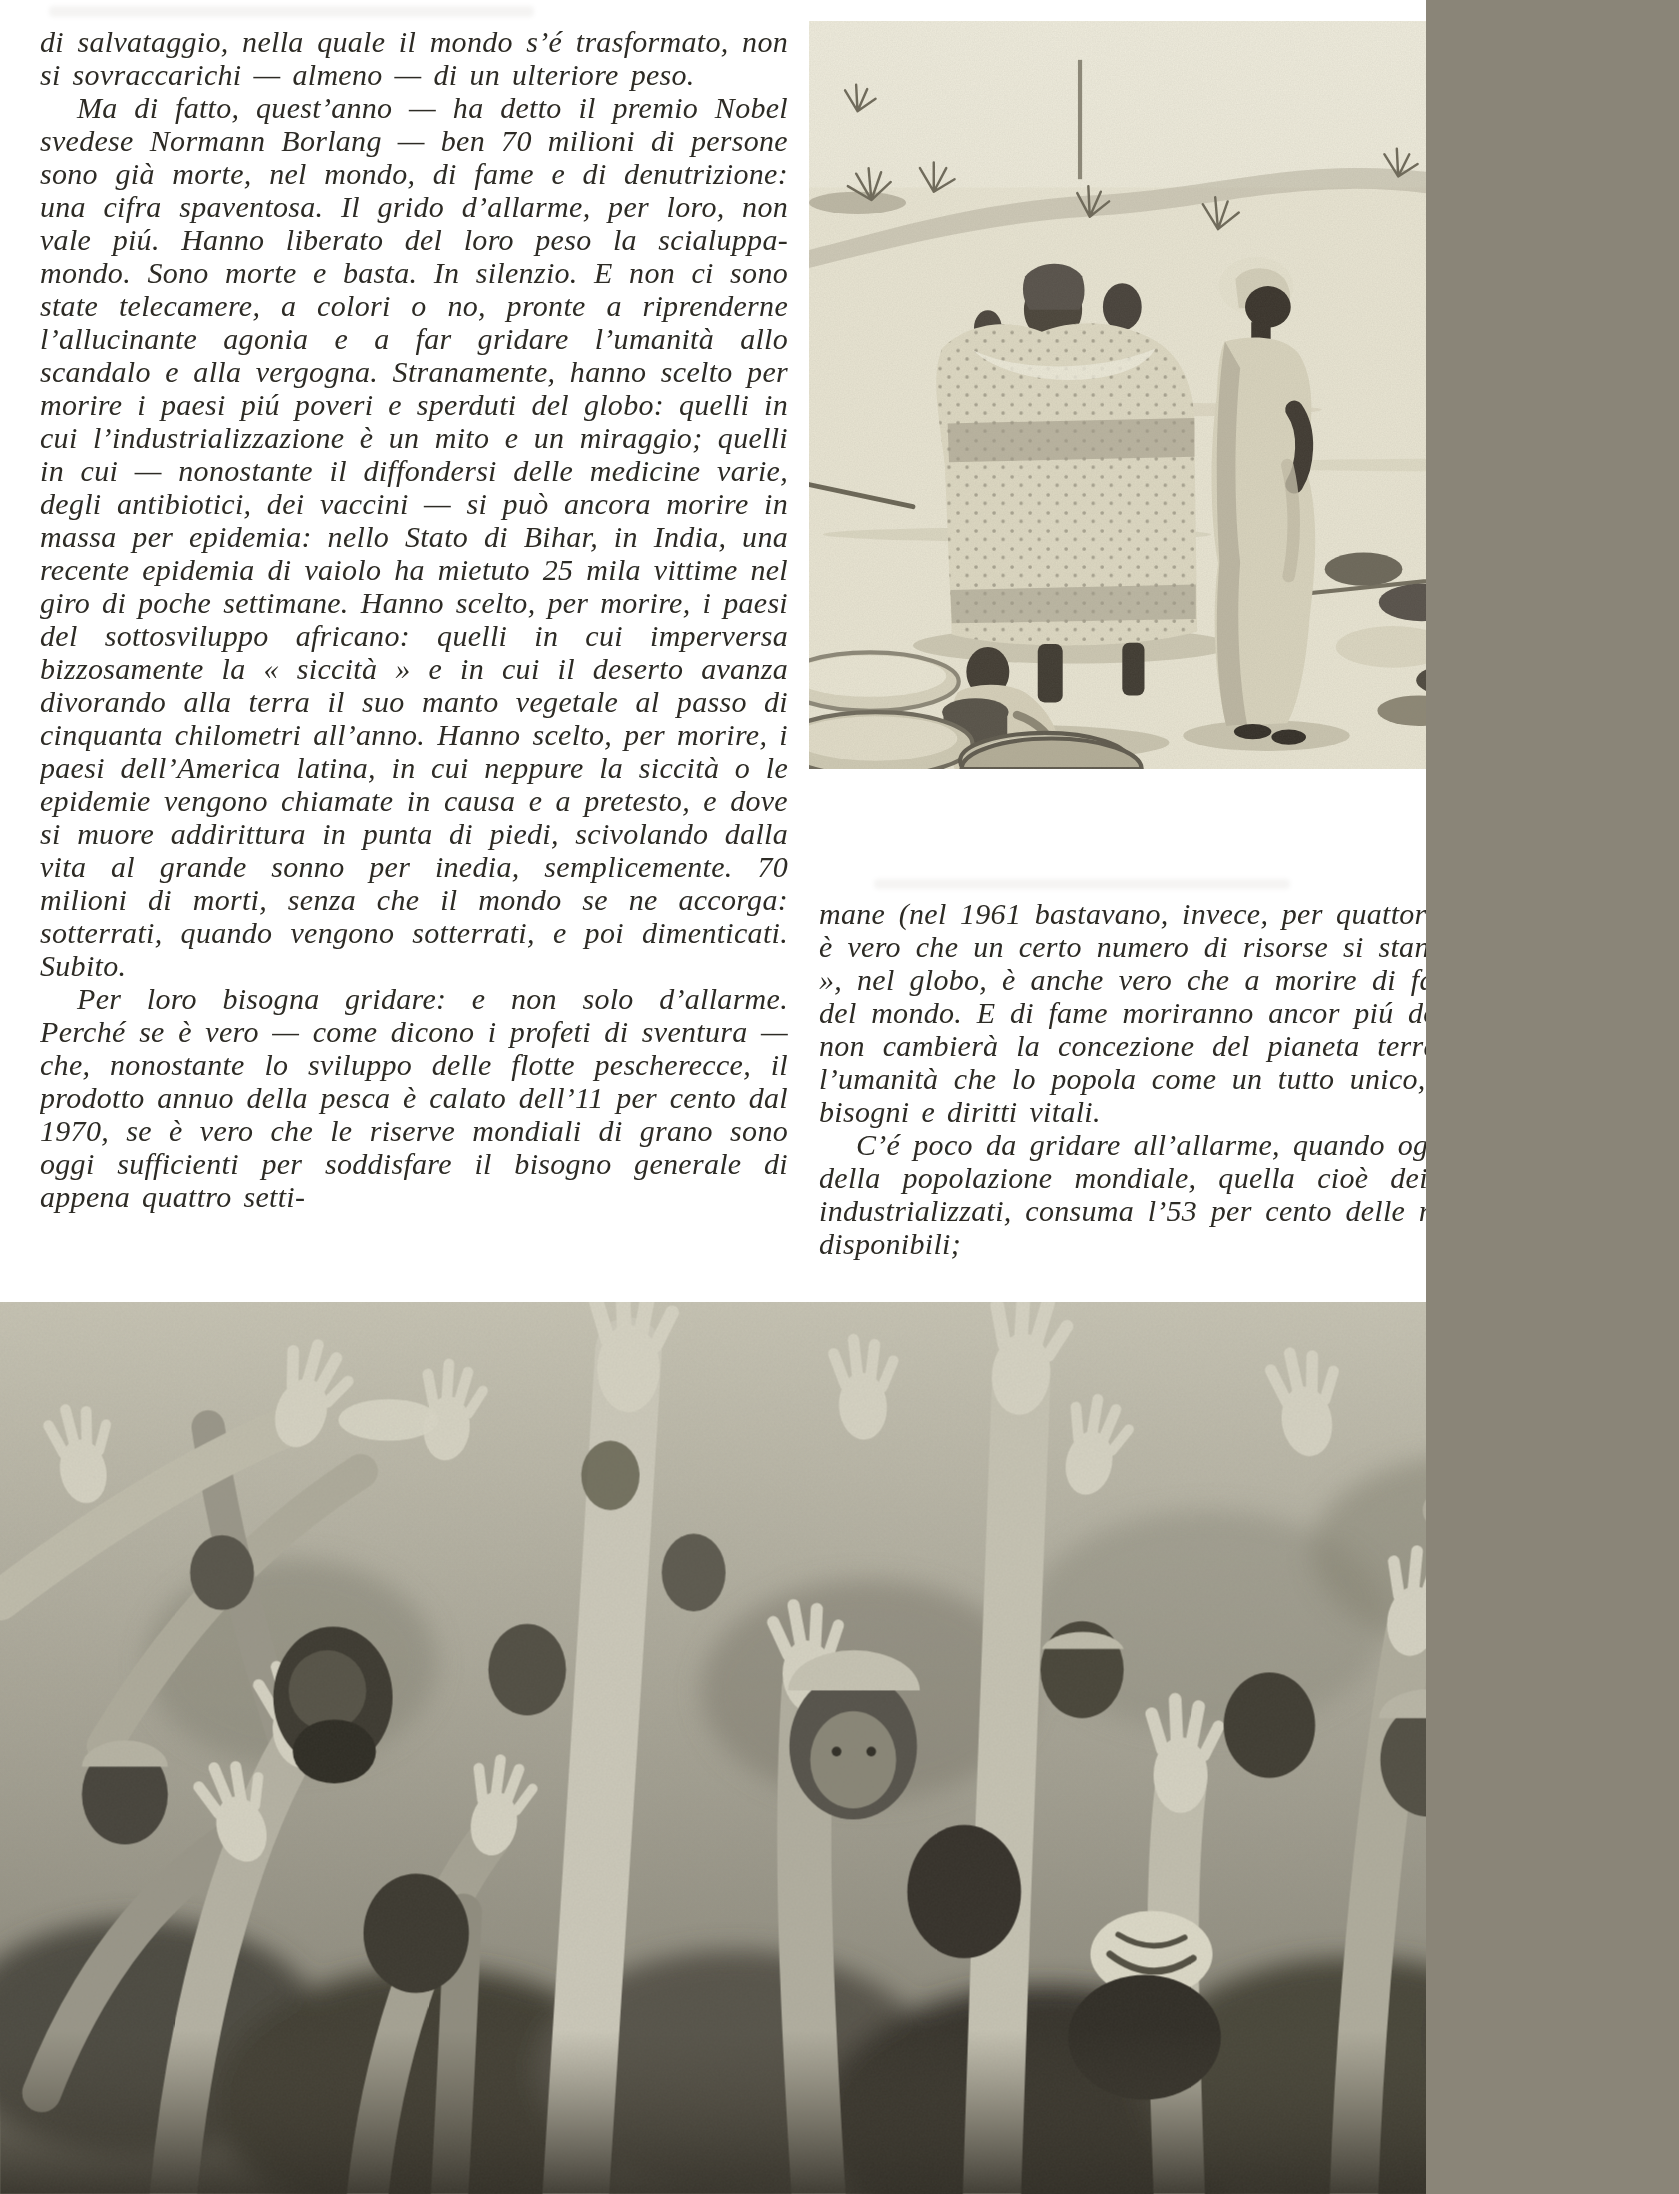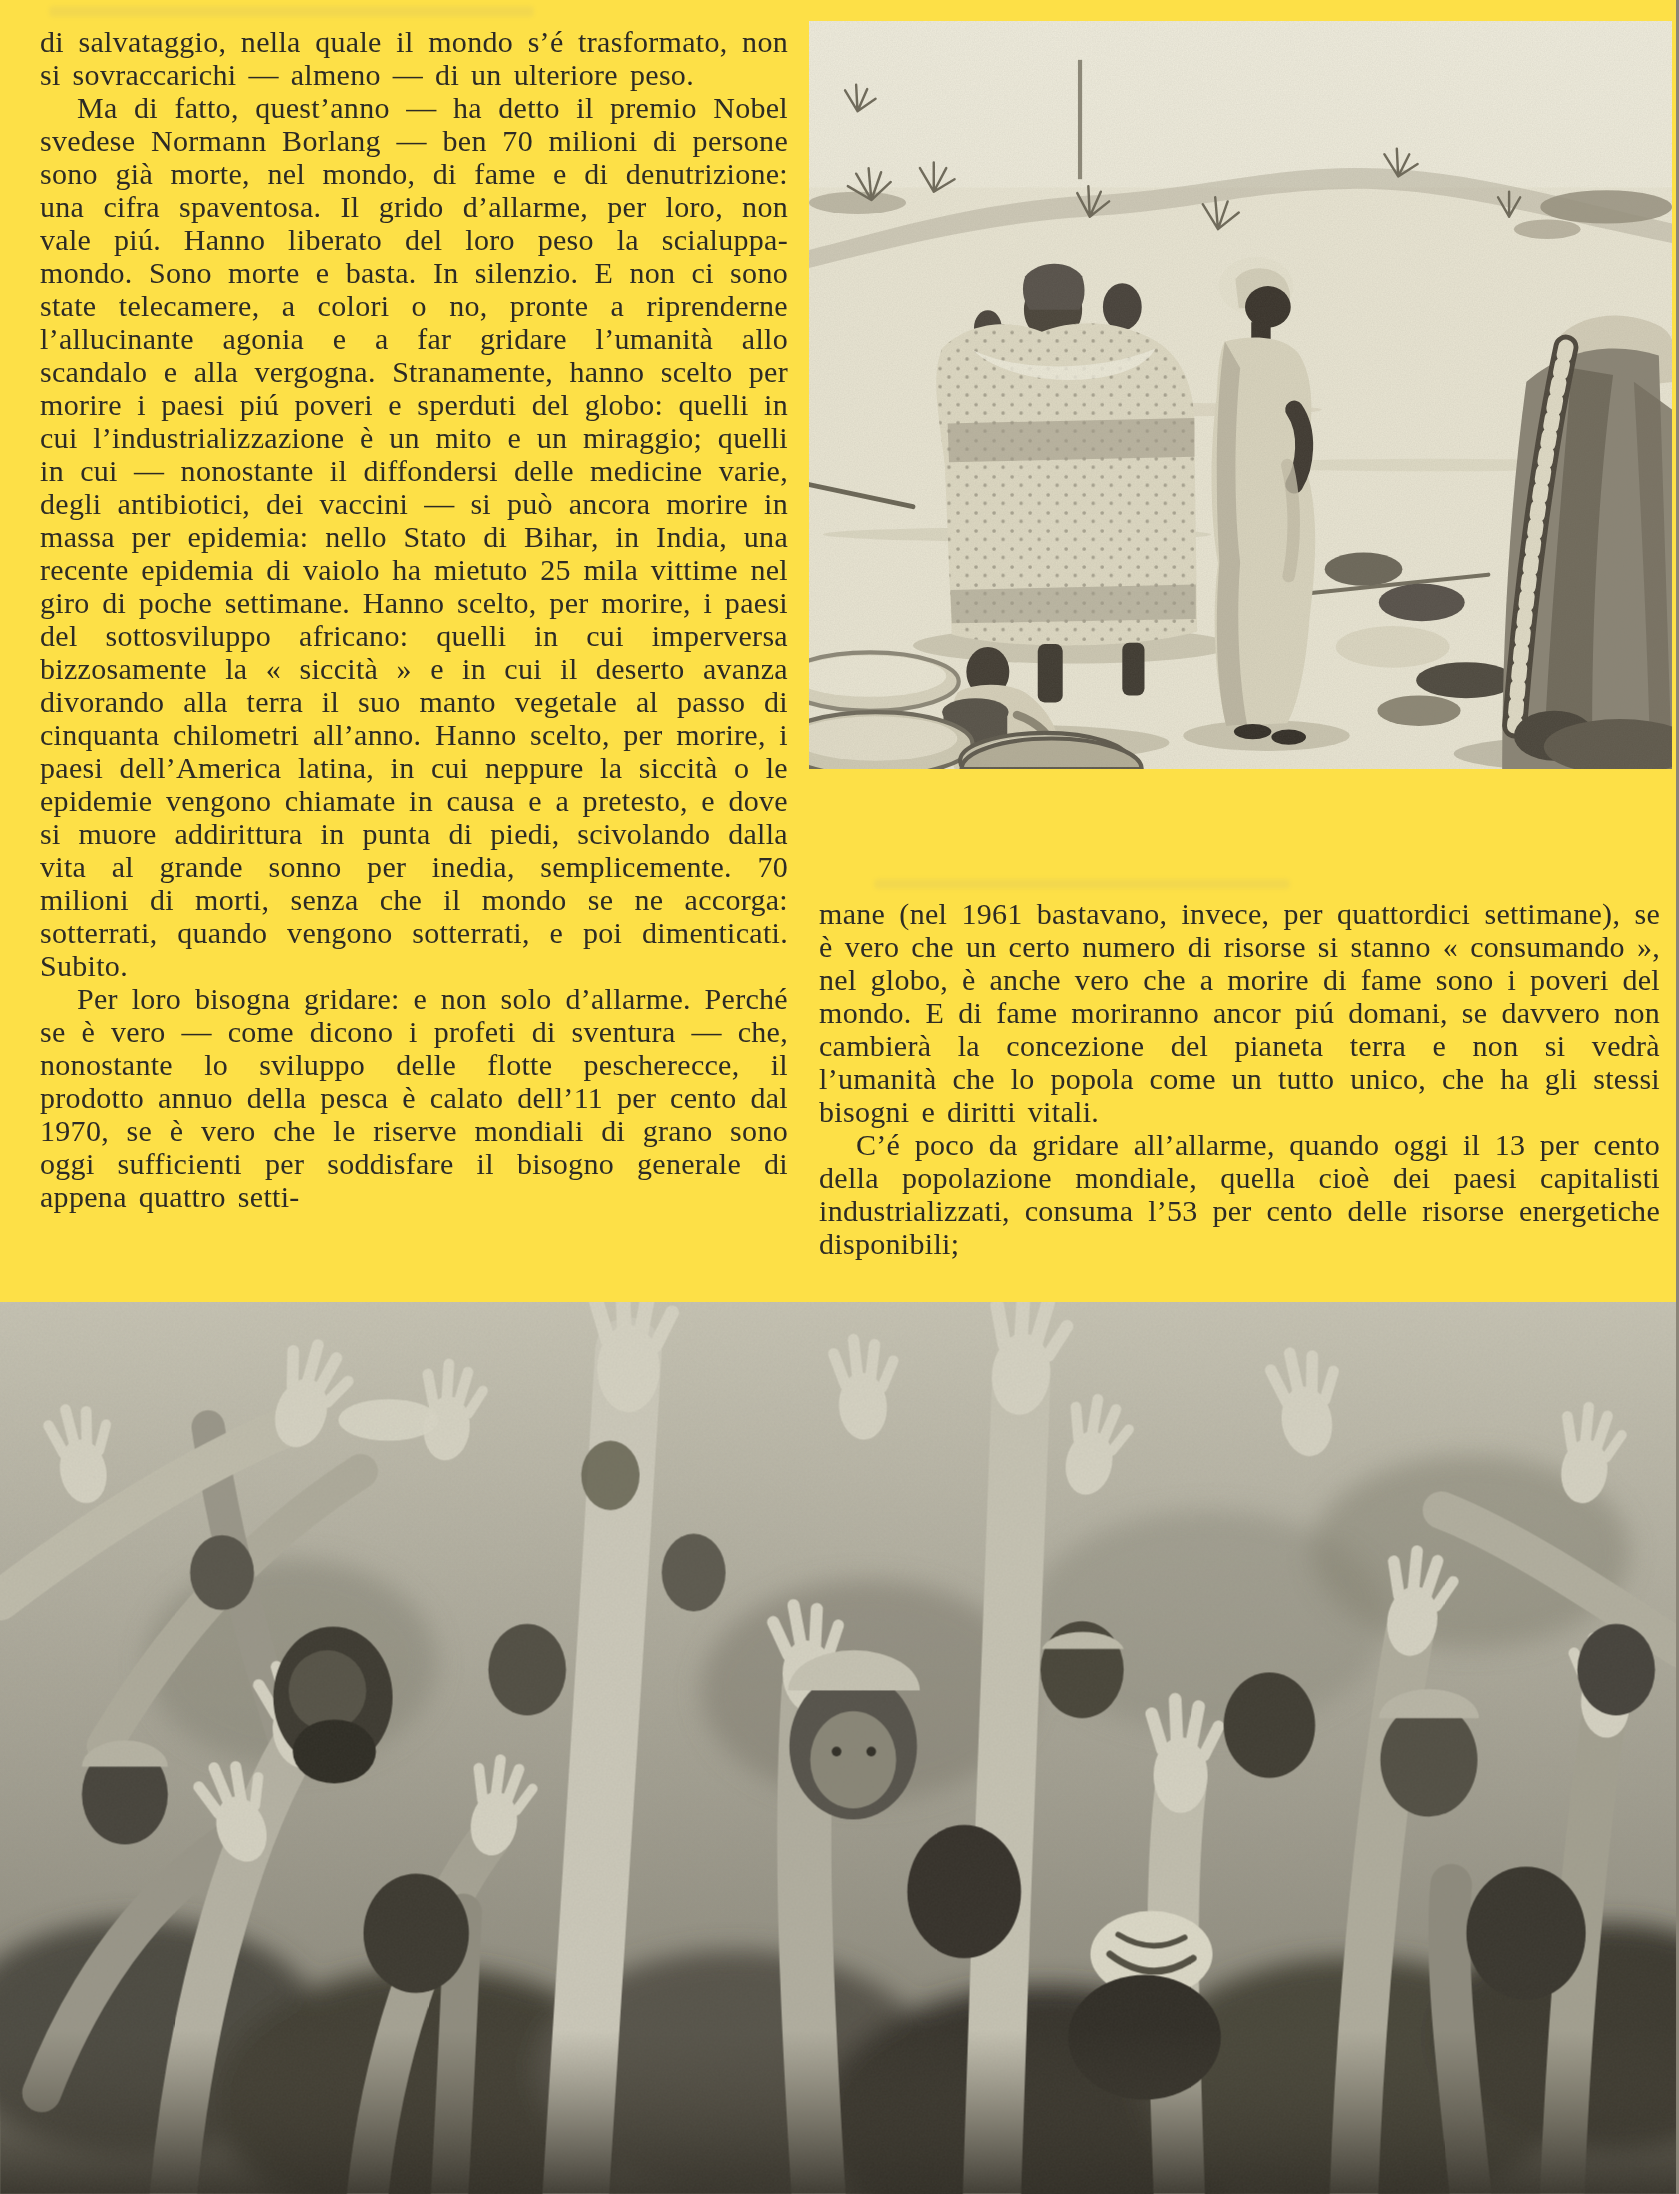--- a/index.html
+++ b/index.html
@@ -1,21 +1,22 @@
 <!DOCTYPE html>
 <html style="font-size:11px"><head>
 <meta charset="utf-8">
 <style>
   html,body{margin:0;padding:0;background:#8a8578;}
   .page{
     position:relative;
-    width:1676px;height:2194px;
-    background:#fde047;
+    width:1426px;height:2194px;
+    background:#ffffff;
     overflow:hidden;
     font-family:"Liberation Serif", serif;
+    font-style:italic;
   }
   
   .ghost{position:absolute;background:#9a948a;opacity:.10;border-radius:4.2px;filter:blur(2.1px);}
 
   .col{position:absolute;overflow:hidden;}
   .col p{
     margin:0;
     font-size:30px;
     line-height:33px;
     letter-spacing:0.3px;

